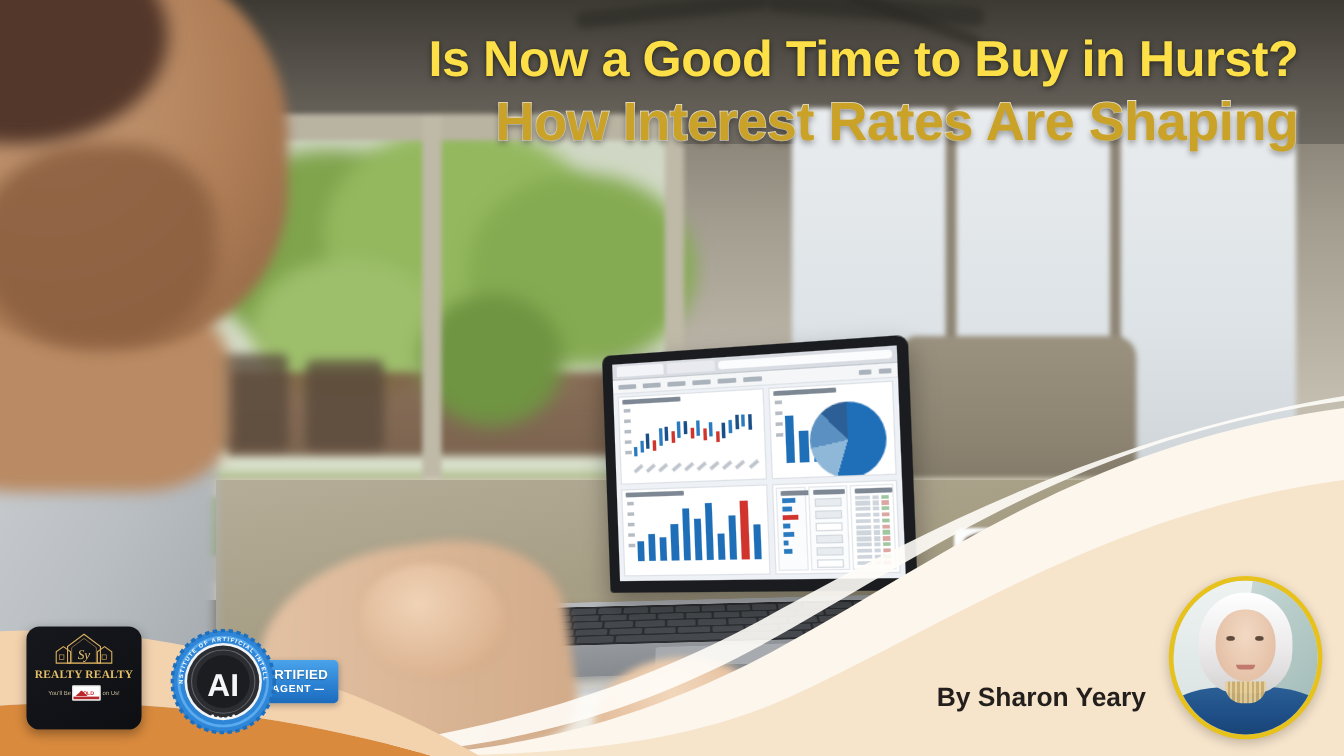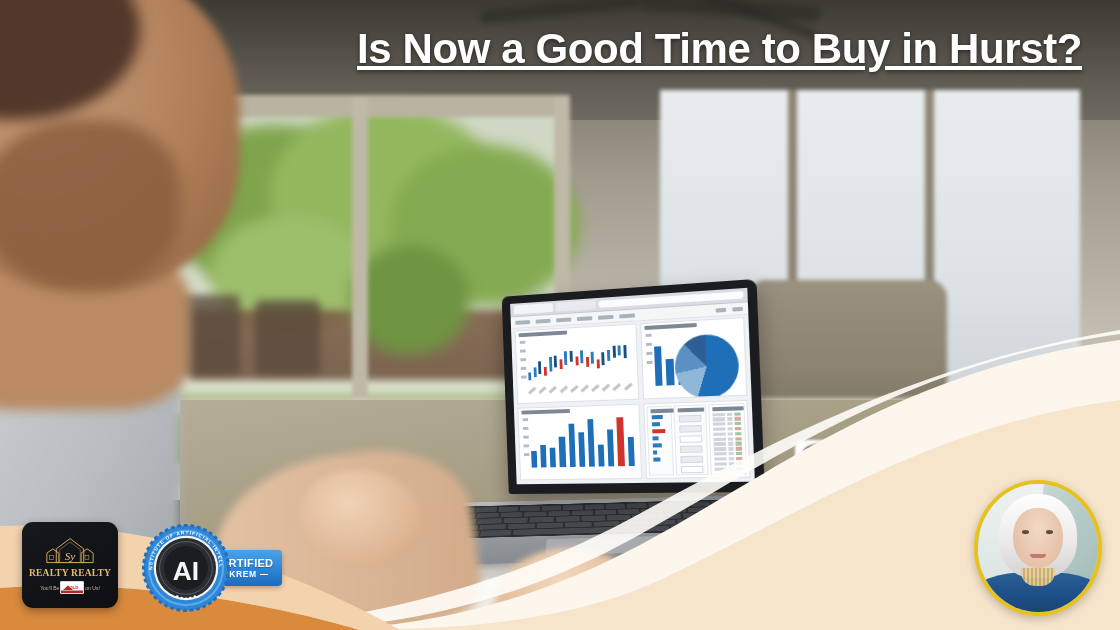--- a/index.html
+++ b/index.html
@@ -320,23 +320,22 @@
   }
   .hl-line {
     font-weight: 700;
     letter-spacing: -0.4px;
     line-height: 1.0;
     margin: 0 0 9px 0;
     white-space: nowrap;
   }
   .hl-white {
     font-size: 42px;
-    color: #ffffff;
+    color: #fde047;
     text-shadow: 0 2px 5px rgba(0,0,0,.45), 0 0 2px rgba(0,0,0,.3);
-    text-decoration: underline;
   }
   .hl-gold {
     font-size: 45px;
     color: #c9a227;
     -webkit-text-stroke: 1.3px #f4efdc;
     paint-order: stroke fill;
     text-shadow: 0 2px 5px rgba(0,0,0,.38);
   }
 
   
@@ -350,21 +349,21 @@
   
   .logo-card {
     position: absolute;
     left: 22px; bottom: 22px;
     width: 96px; height: 86px;
     background: linear-gradient(150deg, #16181d 0%, #0d0f13 100%);
     border-radius: 11px;
     z-index: 40;
     box-shadow: 0 3px 9px rgba(0,0,0,.35);
     display: flex; flex-direction: column;
-    align-items: center; justify-content: center;
+    align-items: center; 
     padding: 4px 3px; box-sizing: border-box;
   }
   .logo-mark { width: 52px; height: 30px; }
   .logo-name {
     font-family: "Liberation Serif", serif;
     font-weight: 700;
     font-size: 9.5px;
     letter-spacing: .2px;
     color: #e3bd68;
     margin-top: 2px;
@@ -877,20 +876,21 @@
 
     <div class="photo-layer man-shirt"></div>
     <div class="photo-layer man-neck"></div>
     <div class="photo-layer man-head"></div>
     <div class="photo-layer man-beard"></div>
     <div class="photo-layer man-hair"></div>
   </div>
 
   <div class="headline">
     <div class="hl-line hl-white">Is Now a Good Time to Buy in Hurst?</div>
+    <div class="hl-line hl-gold">How Interest Rates Are Shaping</div>
   </div>
 
   <svg class="curve-svg" viewBox="0 0 1120 300" preserveAspectRatio="none">
 
     <path d="M1120,10 C900,40 780,140 640,215 C540,268 430,300 300,300 L1120,300 Z" fill="#fdf6ec"></path>
 
     <path d="M1120,70 C930,95 800,185 660,250 C560,296 440,300 320,300 L1120,300 Z" fill="#f6e3c9" opacity="0.95"></path>
 
     <path d="M1120,4 C900,34 770,134 630,210 C530,264 420,296 290,300 L250,300 C420,280 540,240 650,178 C800,96 940,30 1120,0 Z" fill="#fffdf8" opacity="0.9"></path>
 
@@ -921,21 +921,21 @@
           </svg>
         <span class="sold-word">SOLD</span>
       </span>
       <span>on Us!</span>
     </div>
   </div>
 
   <div class="ai-badge">
     <div class="ribbon">
       <span class="ribbon-l1">CERTIFIED</span>
-      <span class="ribbon-l2">KREM</span>
+      <span class="ribbon-l2">AGENT</span>
     </div>
     <svg class="seal" viewBox="0 0 120 120">
       <defs>
         <path id="sealArcTop" d="M 60,60 m -46,0 a 46,46 0 1 1 92,0" fill="none"></path>
         <path id="sealArcBot" d="M 60,60 m -40,0 a 40,40 0 1 0 80,0" fill="none"></path>
       </defs>
 
       <g fill="#2f86d6">
         <circle cx="60" cy="60" r="58" fill="#2f86d6"></circle>
       </g>
@@ -955,20 +955,21 @@
       <g fill="#ffffff">
         <circle cx="48" cy="99" r="1.7"></circle>
           <circle cx="54" cy="101" r="1.7"></circle>
         <circle cx="60" cy="102" r="1.7"></circle>
           <circle cx="66" cy="101" r="1.7"></circle>
         <circle cx="72" cy="99" r="1.7"></circle>
       </g>
     </svg>
   </div>
 
+  <div class="byline">By Sharon Yeary</div>
 
   <div class="avatar">
     <div class="av-bg"></div>
     <div class="av-wall"></div>
     <div class="av-top"></div>
     <div class="av-neck"></div>
     <div class="av-hair"></div>
     <div class="av-face"></div>
     <div class="av-eye l"></div>
     <div class="av-eye r"></div>

